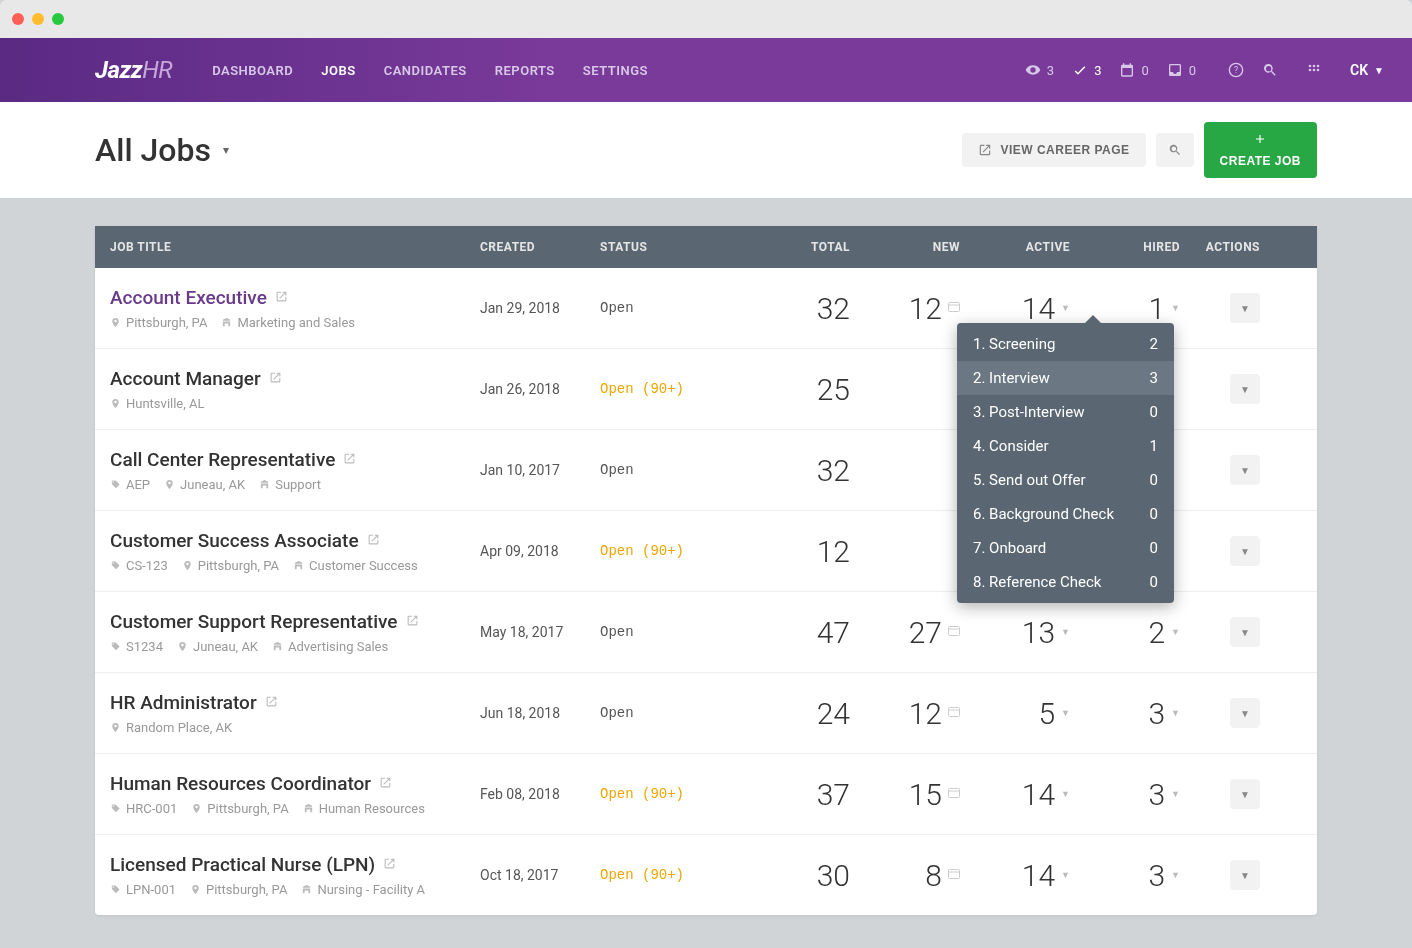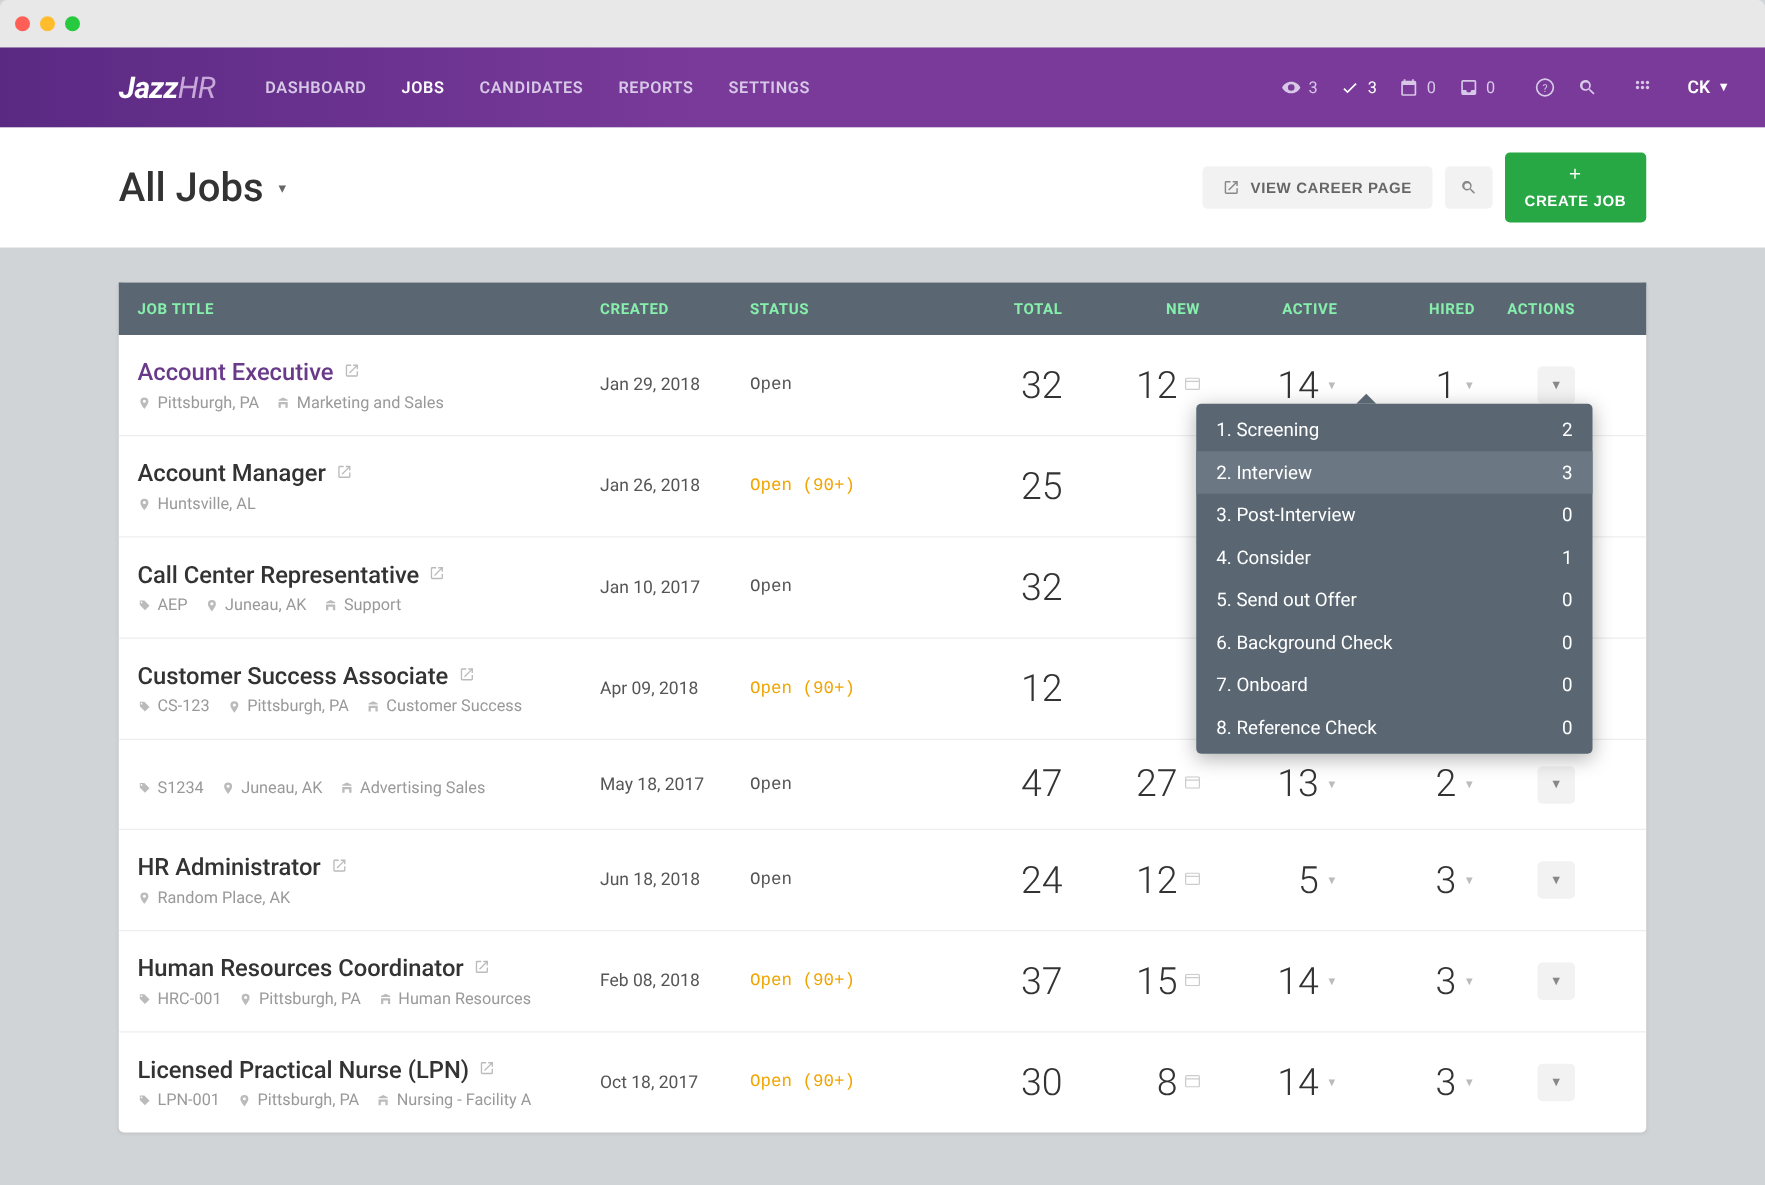--- a/index.html
+++ b/index.html
@@ -26,42 +26,42 @@
 .page-title .caret { font-size: 12px; color: #666; }
 .subheader .spacer { flex: 1; }
 .btn { display: inline-flex; align-items: center; gap: 8px; padding: 10px 16px; border-radius: 4px; font-size: 12px; font-weight: 700; letter-spacing: 0.5px; cursor: pointer; border: none; }
 .btn-light { background: #f2f2f2; color: #666; }
 .btn-icon { background: #f2f2f2; color: #666; padding: 10px 12px; margin-left: 10px; }
 .btn-green { background: #28a745; color: #fff; margin-left: 10px; flex-direction: column; }
 .btn svg { width: 14px; height: 14px; }
 
 .content { padding: 28px 95px; }
 .table { background: #fff; border-radius: 4px; overflow: visible; box-shadow: 0 1px 3px rgba(0,0,0,0.08); }
-.thead { background: #5a6773; color: #86efac; display: grid; grid-template-columns: 370px 120px 150px 100px 110px 110px 110px 80px; align-items: center; padding: 14px 15px; font-size: 12px; font-weight: 700; letter-spacing: 0.5px; }
+.thead { background: #5a6773; color: #e5e5e5; display: grid; grid-template-columns: 370px 120px 150px 100px 110px 110px 110px 80px; align-items: center; padding: 14px 15px; font-size: 12px; font-weight: 700; letter-spacing: 0.5px; }
 .thead .th-num { text-align: right; }
 .thead .th-actions { text-align: right; }
 
 .row { display: grid; grid-template-columns: 370px 120px 150px 100px 110px 110px 110px 80px; align-items: center; padding: 18px 15px; border-bottom: 1px solid #eee; position: relative; }
 .row:last-child { border-bottom: none; }
 .job-title { font-size: 19px; font-weight: 500; color: #333; display: flex; align-items: center; gap: 8px; }
 .job-title.link { color: #6a3a8a; text-align: center; }
 .ext-link { color: #bbb; font-size: 12px; }
 .meta { color: #999; font-size: 13px; margin-top: 6px; display: flex; gap: 14px; flex-wrap: wrap; }
 .meta-item { display: flex; align-items: center; gap: 5px; }
 .meta-item svg { width: 11px; height: 11px; fill: #bbb; }
 .created { color: #555; font-size: 14px; }
 .status { color: #555; font-size: 14px; font-family: Liberation Mono, monospace; }
 .status.warn { color: #f0a500; }
 .num { font-size: 30px; font-weight: 300; color: #333; text-align: right; display: flex; align-items: center; justify-content: flex-end; gap: 6px; }
 .num .sub-icon { font-size: 11px; color: #ccc; }
 .num .caret { font-size: 9px; color: #bbb; }
 .actions { text-align: right; }
 .action-btn { width: 30px; height: 30px; background: #f2f2f2; border-radius: 4px; display: inline-flex; align-items: center; justify-content: center; color: #888; cursor: pointer; font-size: 10px; }
 
-.popover { position: absolute; top: 55px; left: 862px; width: 317px; background: #5a6773; color: #fff; border-radius: 4px; z-index: 20; box-shadow: 0 4px 16px rgba(0,0,0,0.3); text-align: right; }
+.popover { position: absolute; top: 55px; left: 862px; width: 217px; background: #5a6773; color: #fff; border-radius: 4px; z-index: 20; box-shadow: 0 4px 16px rgba(0,0,0,0.3); text-align: right; }
 .popover::before { content: ""; position: absolute; top: -8px; left: 128px; border-left: 8px solid transparent; border-right: 8px solid transparent; border-bottom: 8px solid #5a6773; }
 .pop-item { display: flex; justify-content: space-between; padding: 8px 16px; font-size: 15px; cursor: pointer; }
 .pop-item:first-child { padding-top: 12px; }
 .pop-item:last-child { padding-bottom: 12px; gap: 39px; }
 .pop-item.hover { background: #6b7883; }
 </style>
 </head>
 <body>
 
 <div class="browser-chrome">
@@ -366,20 +366,26 @@
           <div class="num">
             <span></span>
           </div>
           <div class="num">
             <span></span>
           </div>
           <div class="actions"><div class="action-btn">▼</div></div>
         </div>
         <div class="row">
           <div>
+            <div class="job-title">
+              <span>Customer Support Representative</span> 
+              <span class="ext-link"><svg width="13" height="13" viewBox="0 0 24 24" fill="#bbb">
+                  <path d="M14 3v2h3.6l-9.8 9.8 1.4 1.4L19 6.4V10h2V3h-7zM5 5h6V3H5a2 2 0 00-2 2v14a2 2 0 002 2h14a2 2 0 002-2v-6h-2v6H5V5z"></path>
+                </svg></span>
+            </div>
             <div class="meta">
               <span class="meta-item">
                 <svg viewBox="0 0 24 24">
                   <path d="M21 12l-9-9H4v8l9 9 8-8zM7 8a1.5 1.5 0 110-3 1.5 1.5 0 010 3z"></path>
                 </svg>
                 <span>S1234</span>
               </span>
               <span class="meta-item">
                 <svg viewBox="0 0 24 24">
                   <path d="M12 2a7 7 0 00-7 7c0 5 7 13 7 13s7-8 7-13a7 7 0 00-7-7zm0 9.5A2.5 2.5 0 1112 6a2.5 2.5 0 010 5.5z"></path>

